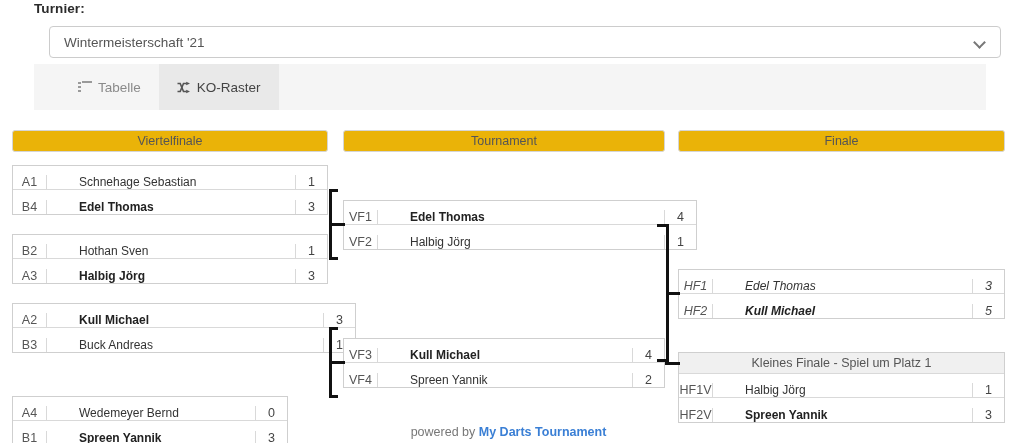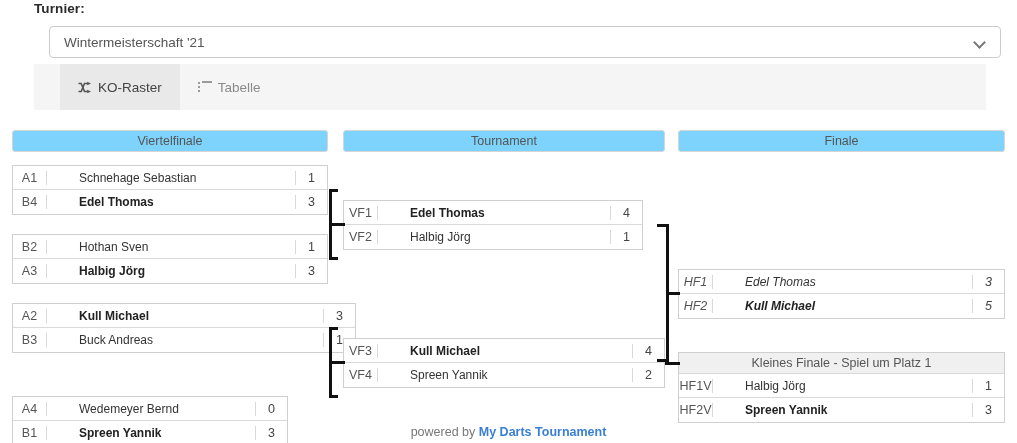--- a/index.html
+++ b/index.html
@@ -73,34 +73,34 @@
   .ico-list b:nth-of-type(1){ top:1px;}
   .ico-list b:nth-of-type(2){ top:5px;}
   .ico-list b:nth-of-type(3){ top:9px;}
 
   
   .bracket{ position:absolute; left:0; top:0; width:1017px; height:443px; }
 
   .round-header{
     position:absolute;
     height:22px;
-    background:#7dd3fc;
+    background:#eab308;
     border:1px solid #d5d5d5;
     border-radius:3px;
     display:flex; align-items:center; justify-content:center;
     font-size:12.5px; color:#555;
   }
 
   .match{
     position:absolute;
     border:1px solid #cfcfcf;
     background:#fff;
   }
   .match .mrow{
-    display:flex; height:24px; align-items:center;
+    display:flex; height:24px; align-items:flex-end;
     border-bottom:1px solid #d9d9d9;
   }
   .match .mrow:last-child{ border-bottom:none; }
   .match .seed{
     width:34px; flex:0 0 34px;
     display:flex; align-items:center; justify-content:center;
     font-size:12.5px; color:#555;
     border-right:1px solid #d9d9d9;
     background:#fff;
   }
@@ -147,42 +147,42 @@
 
 <div class="select-wrap">
   <div class="select-box">
     <span class="sel-value">Wintermeisterschaft '21</span>
     <span class="chev"></span>
   </div>
 </div>
 
 <div class="tabbar">
   <div class="tabs">
+    <div class="tab">
+      <span class="icon ico-list">
+        <b></b>
+          <b></b>
+          <b></b>
+        <i></i>
+          <i></i>
+          <i></i>
+      </span>
+      <span>Tabelle</span>
+    </div>
     <div class="tab active">
       <span class="icon ico-shuffle">
         <svg width="14" height="13" viewBox="0 0 14 13">
           <path d="M0.5 2.5 H3.2 L6.5 10.5 H9.6" stroke="#555" stroke-width="1.6" fill="none"></path>
           <path d="M0.5 10.5 H3.2 L6.5 2.5 H9.6" stroke="#555" stroke-width="1.6" fill="none"></path>
           <path d="M9.2 0.8 L13 2.5 L9.2 4.2 Z" fill="#555"></path>
           <path d="M9.2 8.8 L13 10.5 L9.2 12.2 Z" fill="#555"></path>
         </svg>
       </span>
       <span>KO-Raster</span>
     </div>
-    <div class="tab">
-      <span class="icon ico-list">
-        <b></b>
-          <b></b>
-          <b></b>
-        <i></i>
-          <i></i>
-          <i></i>
-      </span>
-      <span>Tabelle</span>
-    </div>
   </div>
 </div>
 
 <div class="bracket">
 
   <div class="round-header" style="left:12px; top:130px; width:316px;">Viertelfinale</div>
   <div class="round-header" style="left:343px; top:130px; width:322px;">Tournament</div>
   <div class="round-header" style="left:678px; top:130px; width:327px;">Finale</div>
 
   <div class="match" style="left:12px; top:165px; width:316px;">
@@ -230,21 +230,21 @@
       <div class="pname">Wedemeyer Bernd</div>
       <div class="score">0</div>
     </div>
     <div class="mrow">
       <div class="seed">B1</div>
       <div class="pname win">Spreen Yannik</div>
       <div class="score win">3</div>
     </div>
   </div>
 
-  <div class="match" style="left:343px; top:200px; width:300px;">
+  <div class="match" style="left:343px; top:200px; width:354px;">
     <div class="mrow">
       <div class="seed">VF1</div>
       <div class="pname win">Edel Thomas</div>
       <div class="score win">4</div>
     </div>
     <div class="mrow">
       <div class="seed">VF2</div>
       <div class="pname">Halbig Jörg</div>
       <div class="score">1</div>
     </div>

